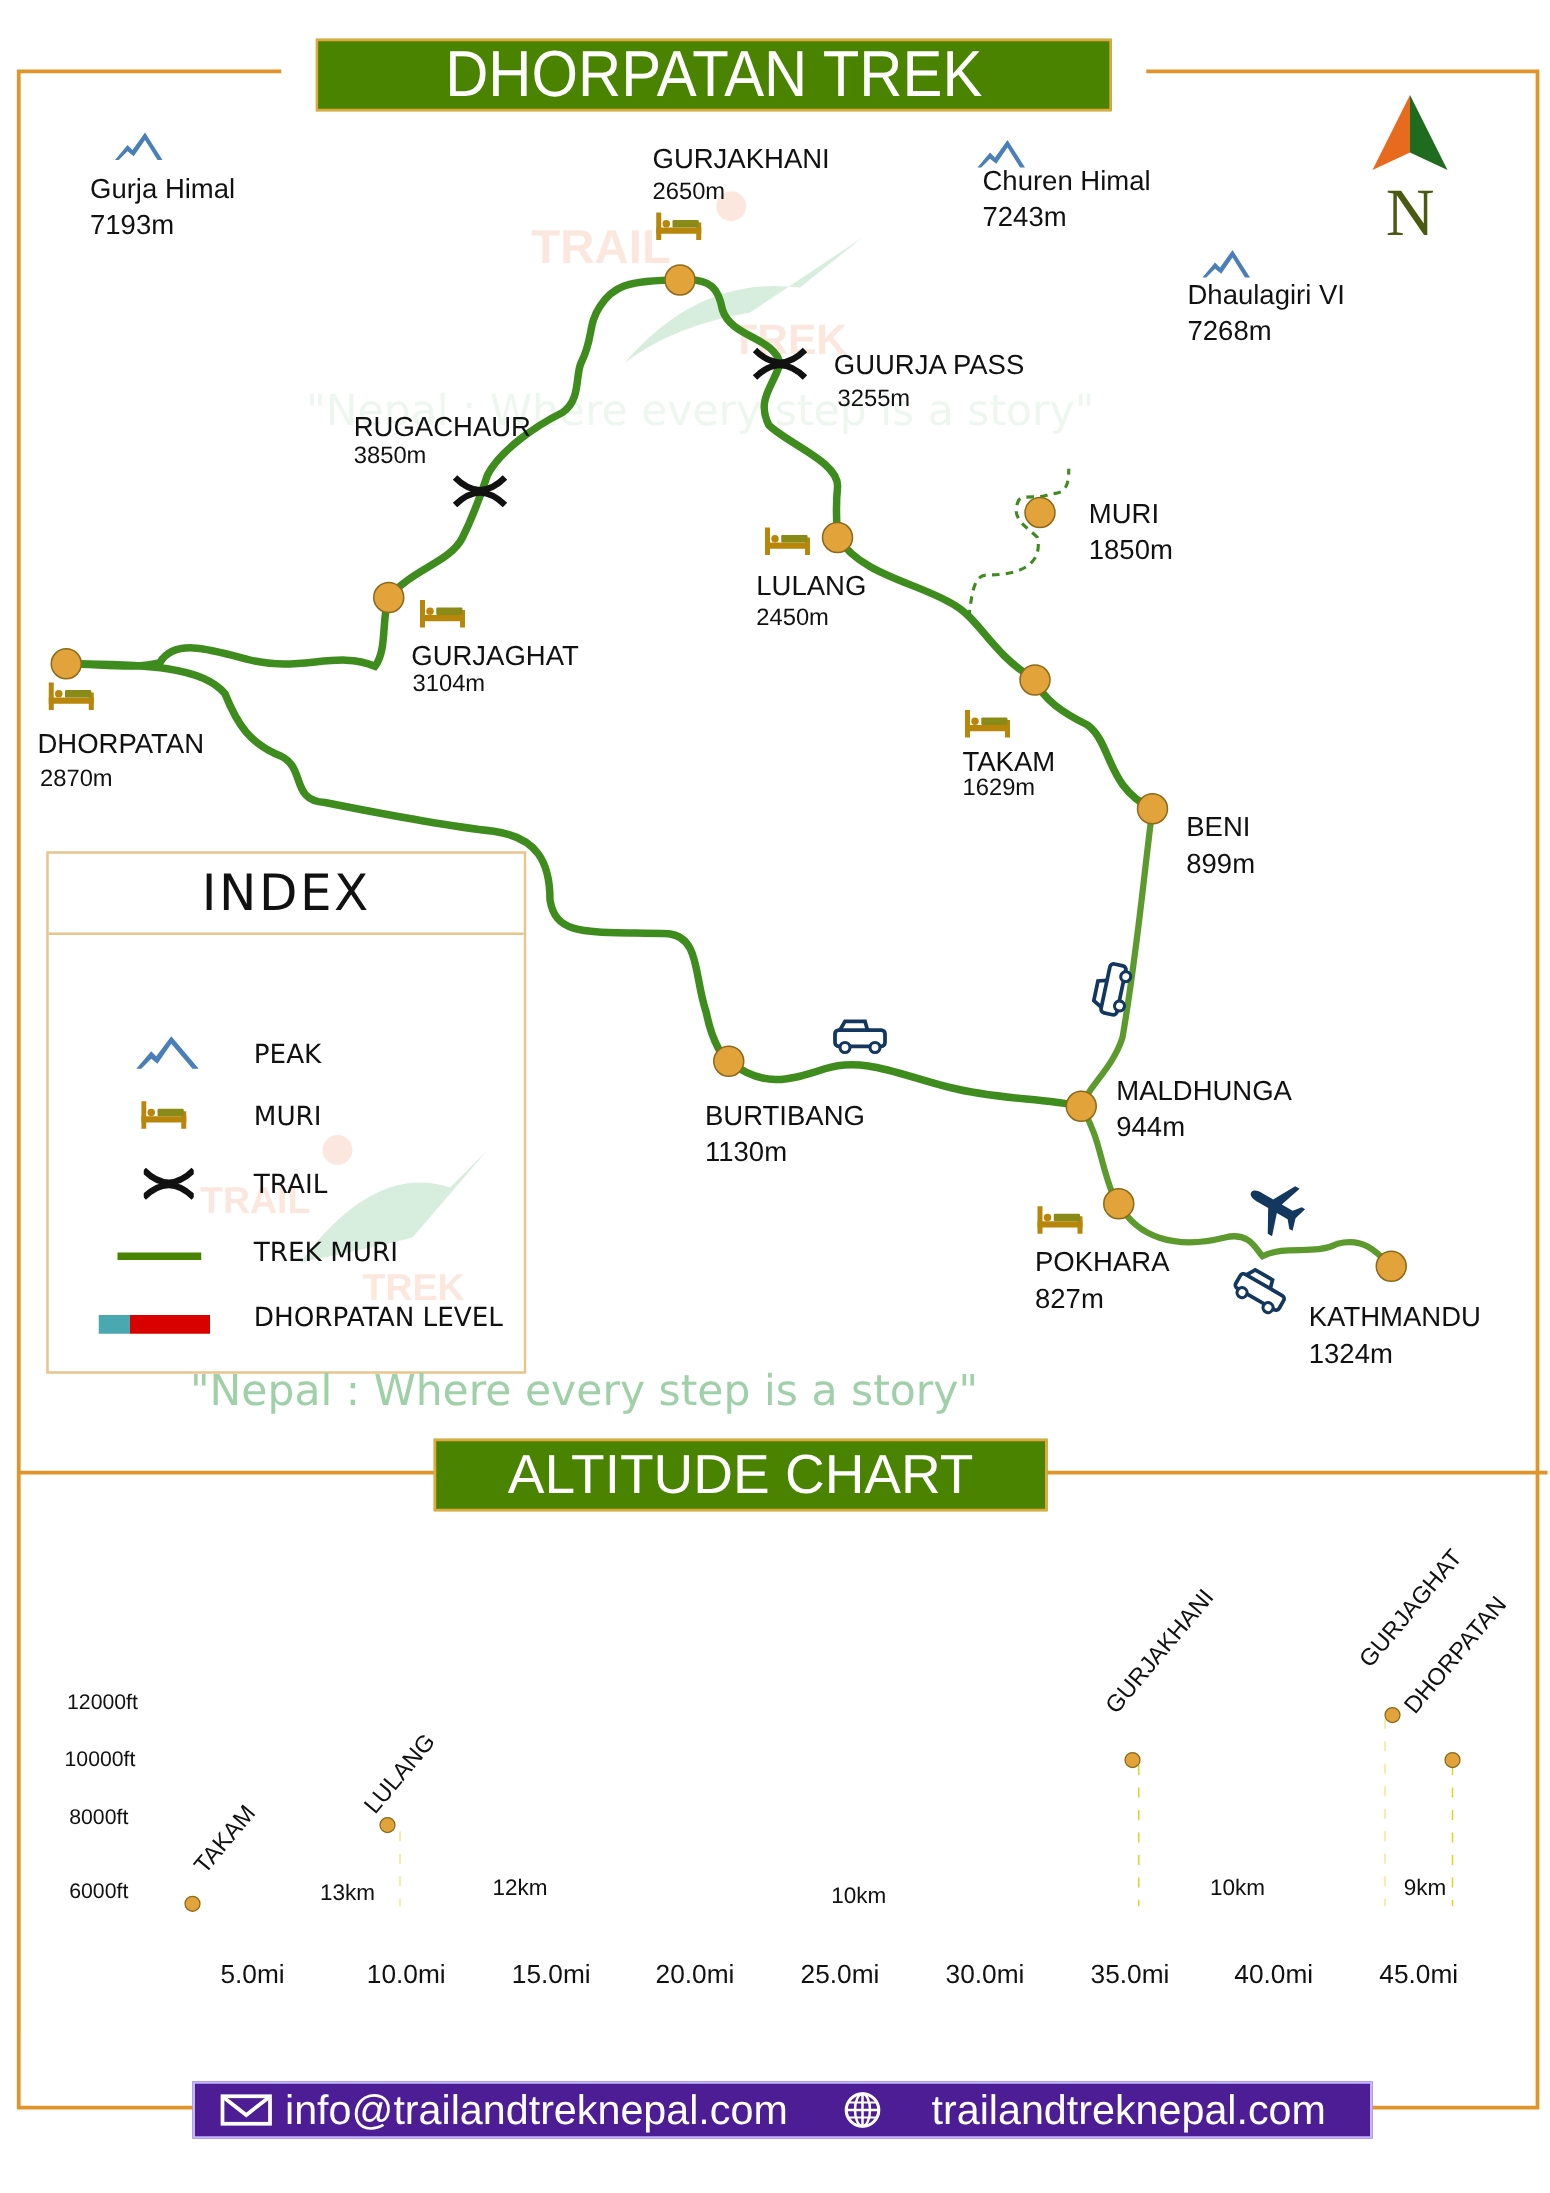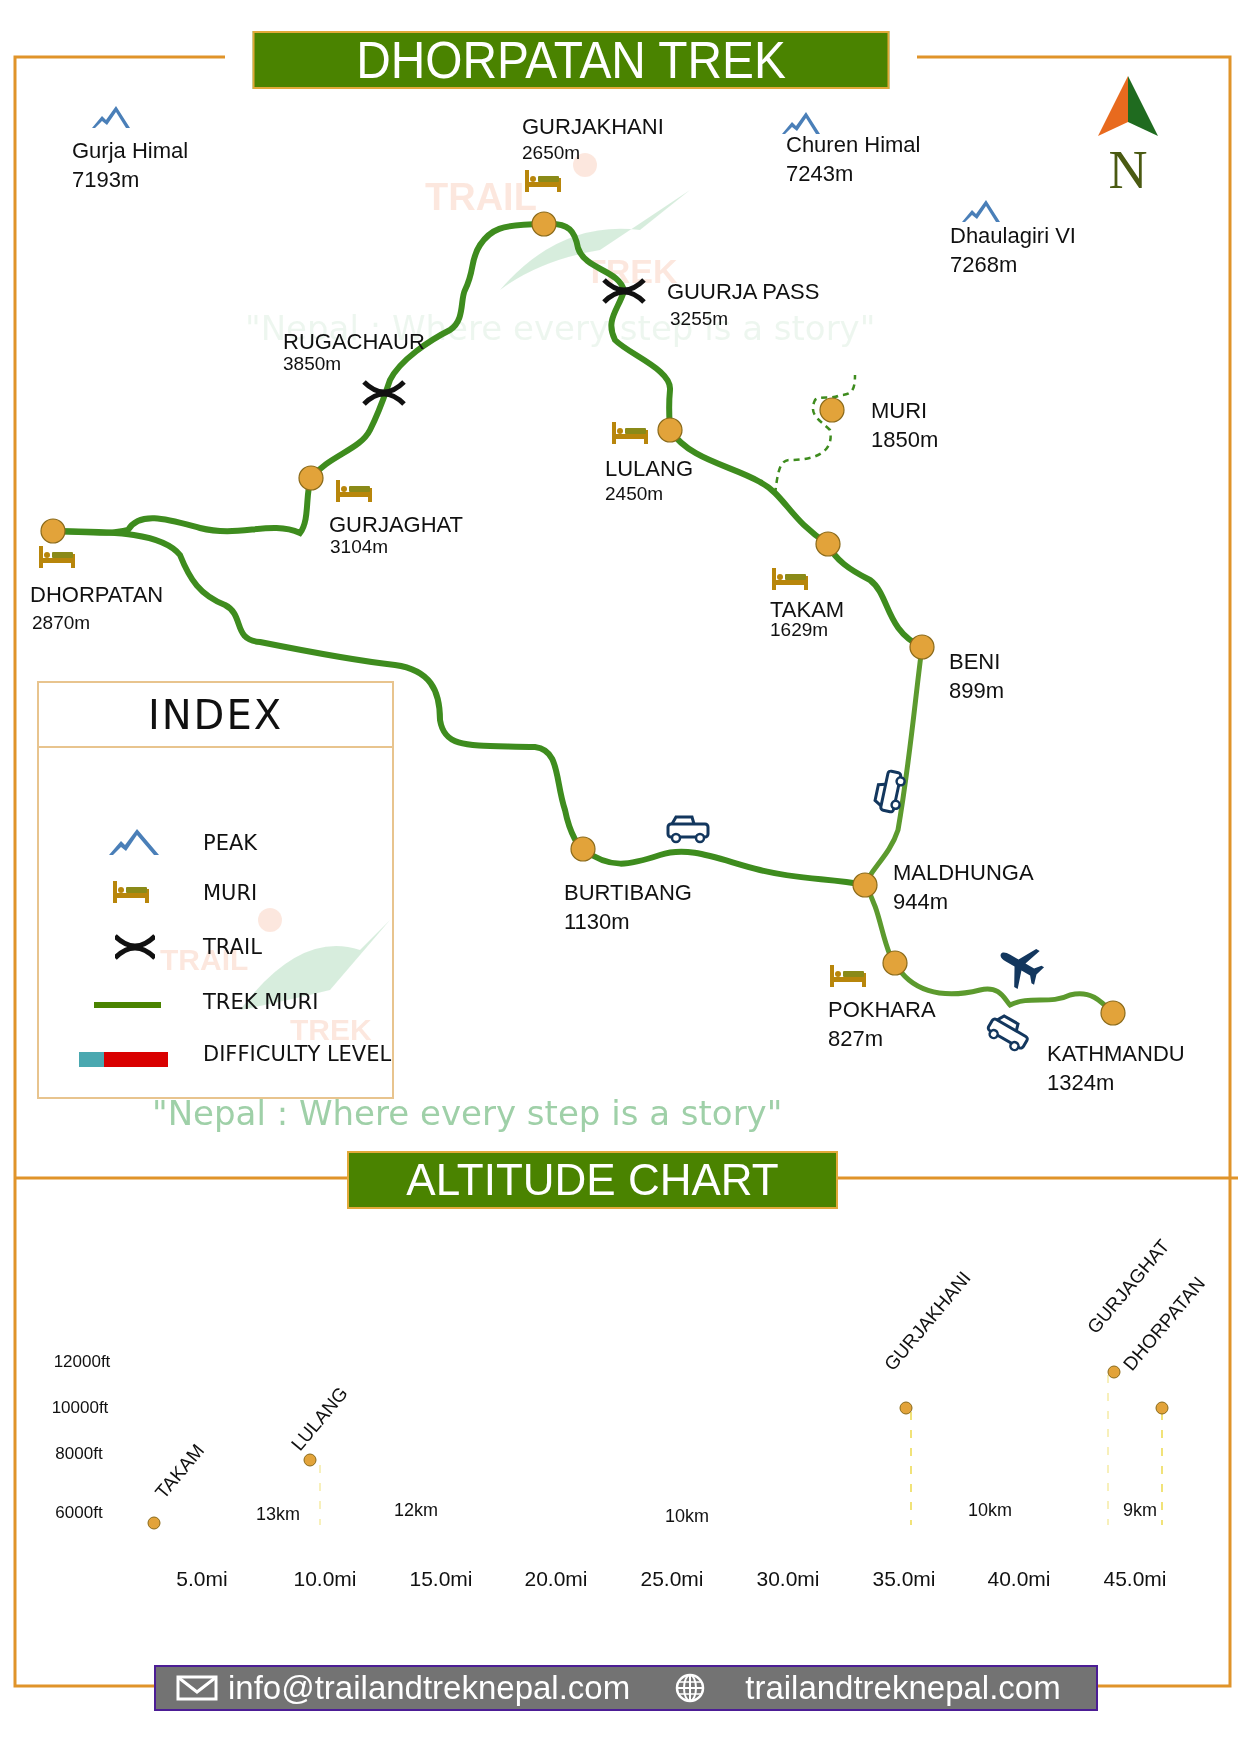--- a/index.html
+++ b/index.html
@@ -2,27 +2,27 @@
 <html><head>
 <meta charset="utf-8">
 <style>
   html,body{margin:0;padding:0;background:#fff;}
   body{width:1240px;height:1754px;position:relative;overflow:hidden;font-family:"Liberation Sans",sans-serif;}
   svg{position:absolute;left:0;top:0;}
   .lbl{font-family:"Liberation Sans",sans-serif;fill:#111;}
   .title-bar{position:absolute;background:#4a8300;border:2px solid #e2a93a;box-sizing:border-box;color:#fff;display:flex;align-items:center;justify-content:center;font-family:"Liberation Sans",sans-serif;}
   .main-title{left:225px;top:31px;width:692px;height:58px;font-size:52px;letter-spacing:0;transform:scaleX(0.92);}
   .chart-title{left:347px;top:1151px;width:491px;height:58px;font-size:44px;}
-  .index-box{position:absolute;left:37px;top:681px;width:357px;height:418px;border:2px solid #e8c48e;box-sizing:border-box;}
+  .index-box{position:absolute;left:37px;top:681px;width:384px;height:418px;border:2px solid #e8c48e;box-sizing:border-box;}
   .index-head{height:63px;border-bottom:2px solid #e8c48e;display:flex;align-items:center;justify-content:center;font-size:40px;color:#111;font-family:"DejaVu Sans",sans-serif;letter-spacing:2px;}
   .idx-row{position:absolute;left:0;width:100%;height:30px;}
   .idx-row .txt{position:absolute;left:164px;top:2px;font-size:21px;color:#111;font-family:"DejaVu Sans",sans-serif;}
   .idx-row .ico{position:absolute;}
   .slogan{position:absolute;left:152px;top:1093px;font-size:34px;color:#9fd0a8;font-family:"DejaVu Sans",sans-serif;white-space:nowrap;}
-  .footer{position:absolute;left:154px;top:1665px;width:944px;height:46px;background:#737373;border:2px solid #4c1d95;box-sizing:border-box;display:flex;align-items:center;color:#fff;font-size:33px;}
+  .footer{position:absolute;left:154px;top:1665px;width:944px;height:46px;background:#4c1d95;border:2px solid #c4b5fd;box-sizing:border-box;display:flex;align-items:center;color:#fff;font-size:33px;}
   .footer .seg{display:flex;align-items:center;}
   .footer svg{position:static;}
 </style>
 </head>
 <body>
 
 <svg width="1240" height="1754" viewBox="0 0 1240 1754">
   <defs>
     <g id="peak">
       <path d="M0,22 L10,10 L14,14 L24,0 L38,22 L34,22 L24,6 L15,19 L10,15 L3,22 Z" fill="#4a7fb8"></path>
@@ -238,21 +238,21 @@
       </svg>
     <span class="txt">TRAIL</span>
   </div>
   <div class="idx-row" style="top:305px;">
     <span class="ico" style="left:55px;top:14px;width:67px;height:6px;background:#4a8300;display:block;"></span>
     <span class="txt">TREK MURI</span>
   </div>
   <div class="idx-row" style="top:357px;">
     <span class="ico" style="left:40px;top:12px;width:25px;height:15px;background:#4aa8b0;display:block;"></span>
     <span class="ico" style="left:65px;top:12px;width:64px;height:15px;background:#d90000;display:block;"></span>
-    <span class="txt">DIFFICULTY LEVEL</span>
+    <span class="txt">DHORPATAN LEVEL</span>
   </div>
 </div>
 
 <div class="slogan">"Nepal : Where every step is a story"</div>
 
 <div class="title-bar chart-title">ALTITUDE CHART</div>
 
 <div class="footer">
   <div class="seg" style="margin-left:20px;">
     <svg width="42" height="28">

